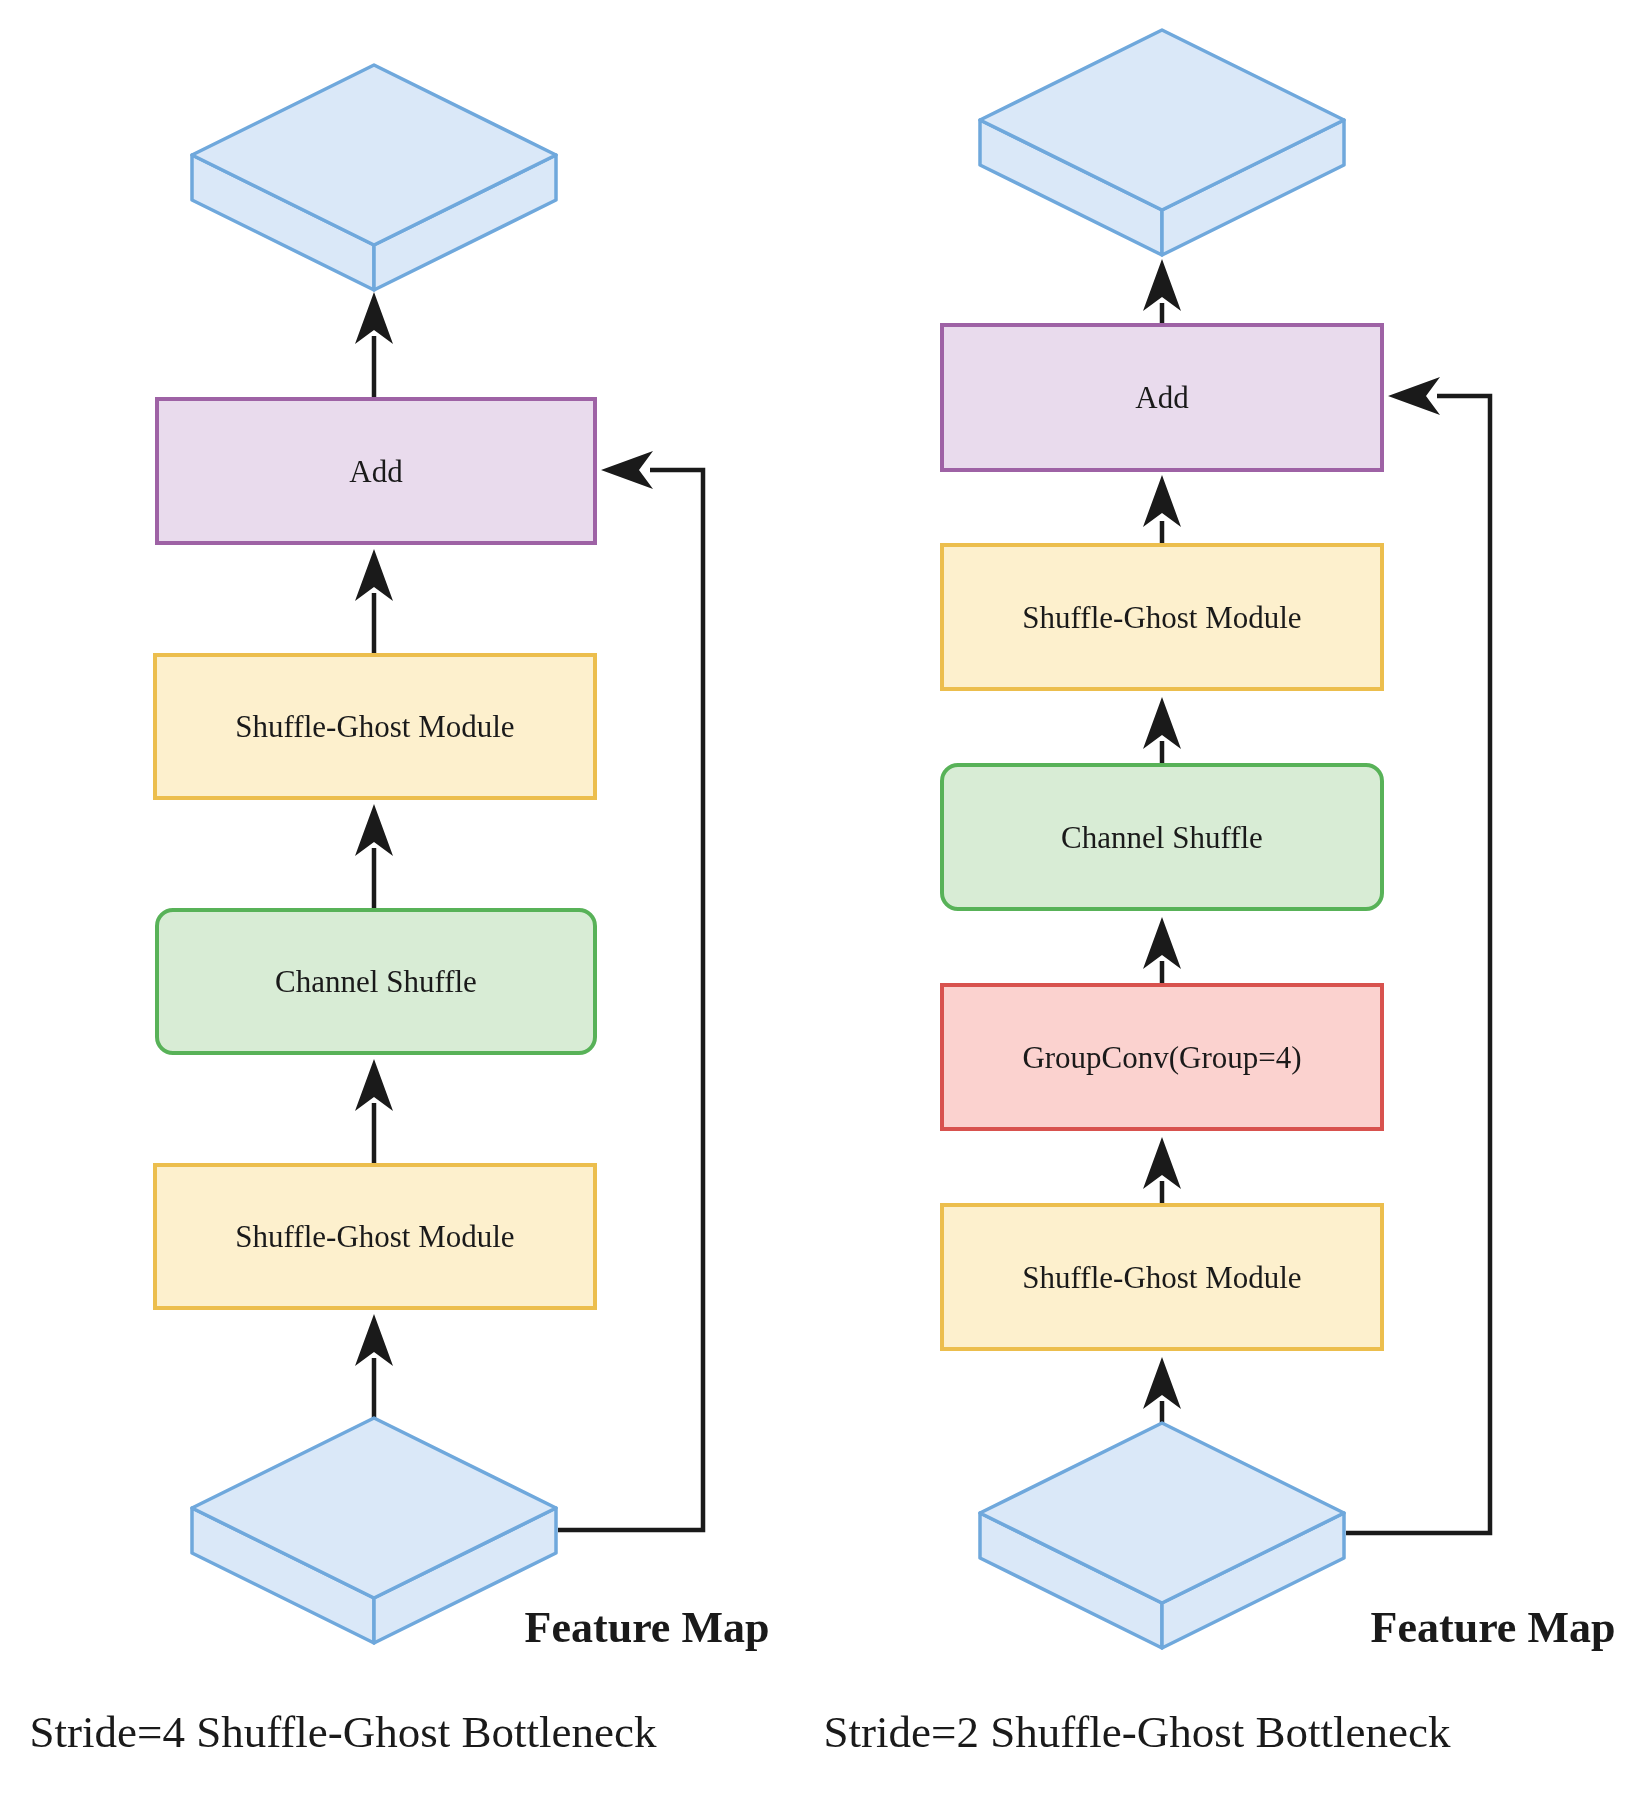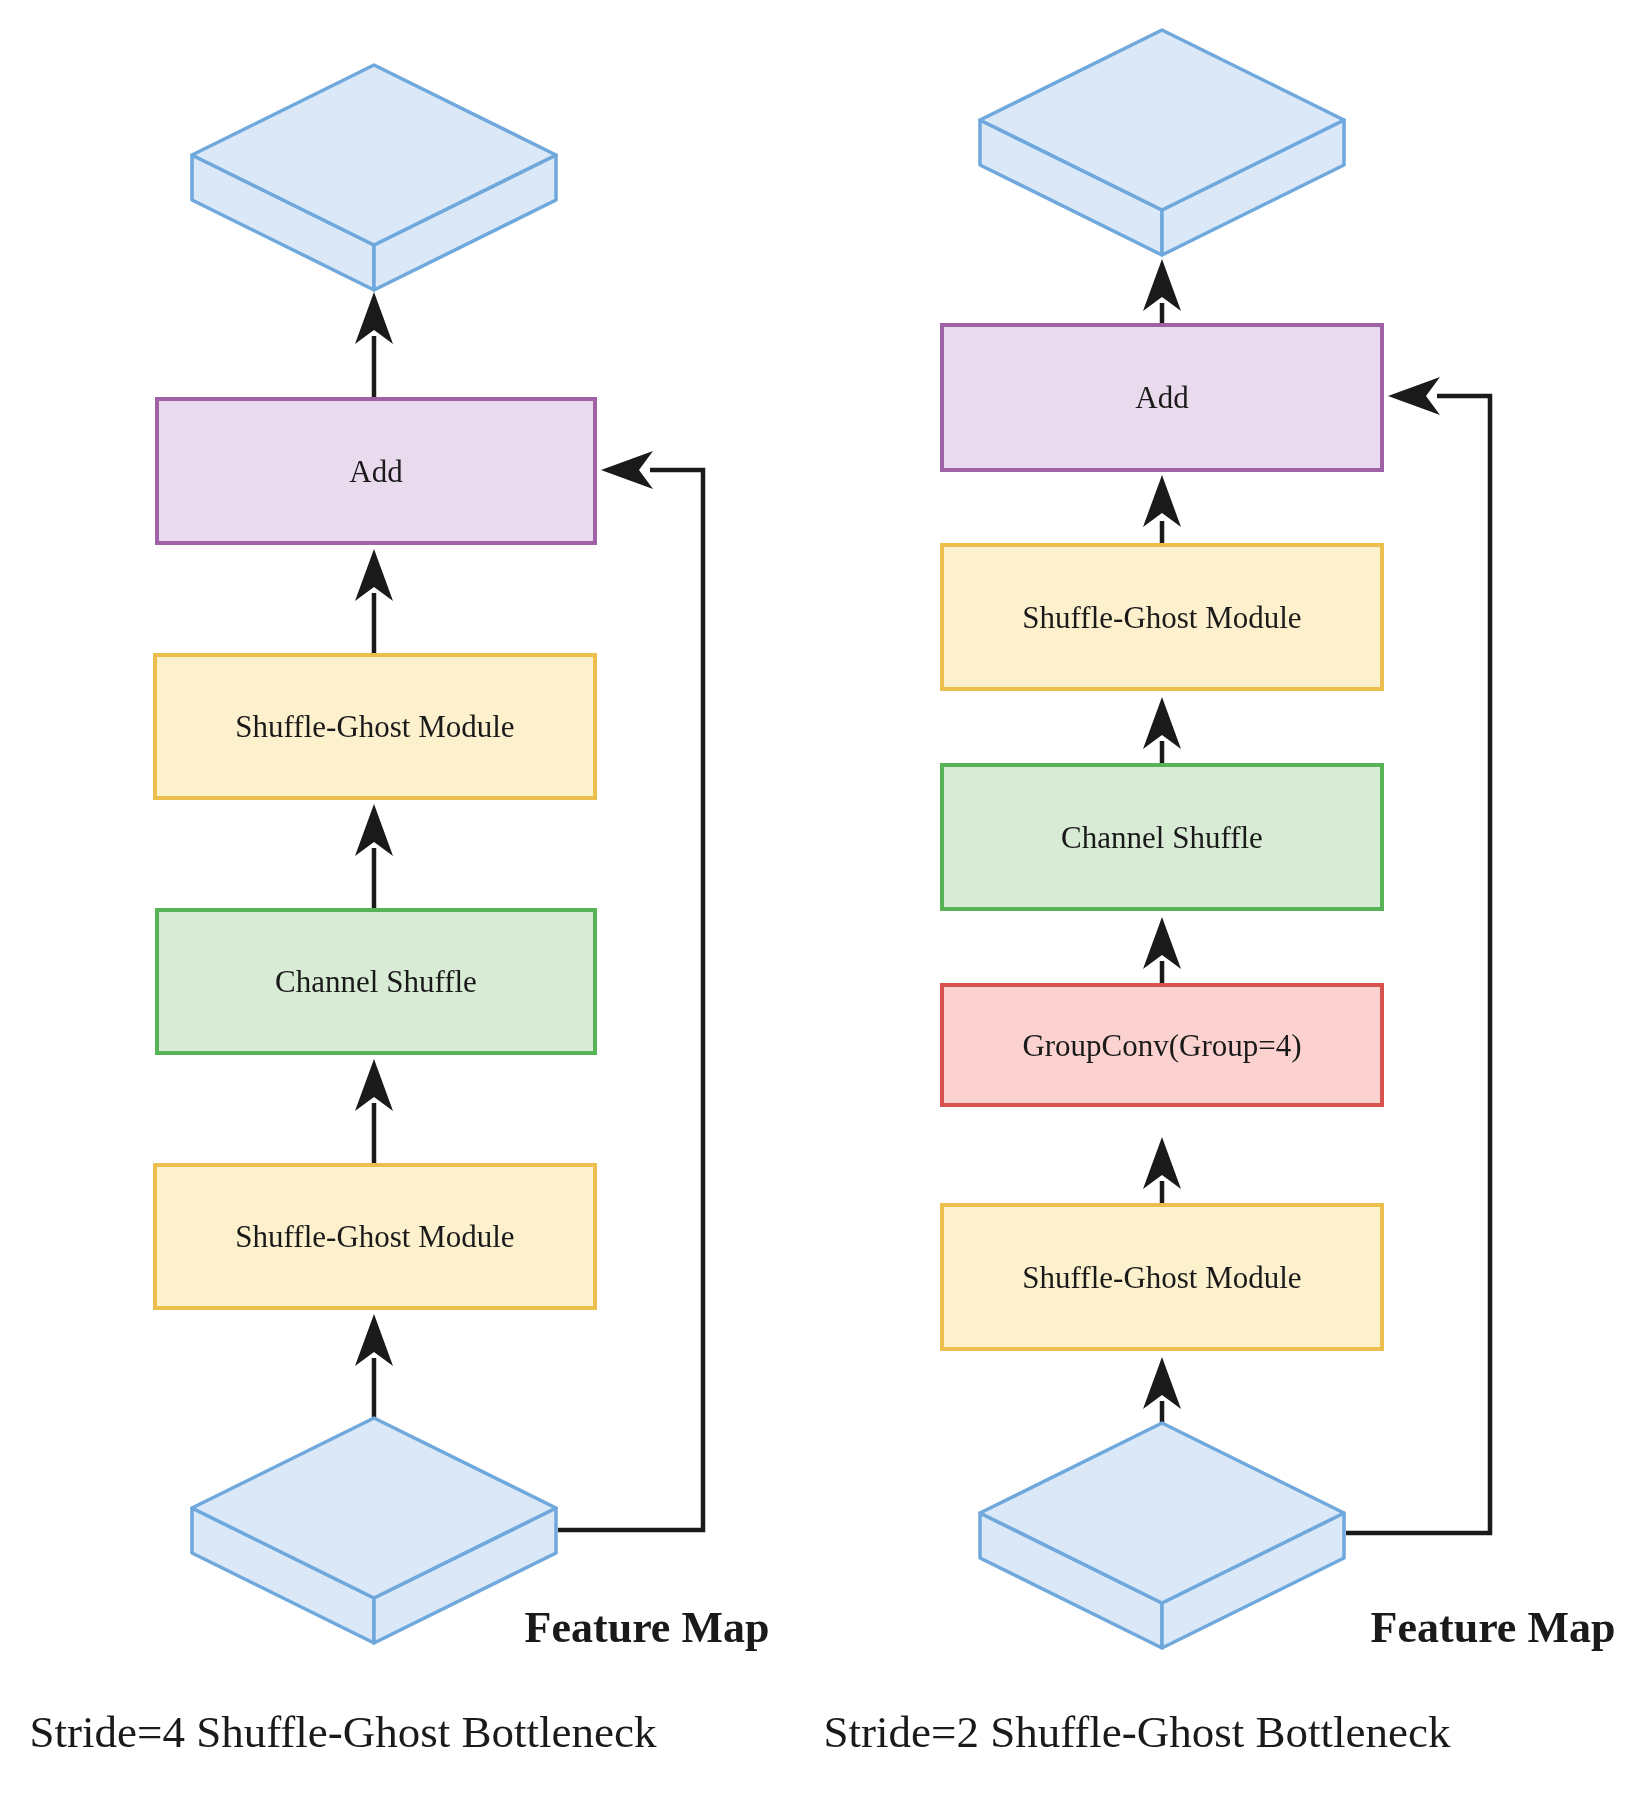--- a/index.html
+++ b/index.html
@@ -21,21 +21,21 @@
            stroke-width:3.5; stroke-linejoin:round;}
   .arrow-line{stroke:var(--arrow); stroke-width:4.5; fill:none;}
   .arrow-head{fill:var(--arrow); stroke:none;}
   .node{
     position:absolute; box-sizing:border-box; border:4px solid;
     display:flex; align-items:center; justify-content:center;
     font-size:31px; line-height:1; color:var(--text); white-space:nowrap;
   }
   .node-add{background:var(--add-fill); border-color:var(--add-border);}
   .node-shuffle-ghost{background:var(--shuffle-ghost-fill); border-color:var(--shuffle-ghost-border);}
-  .node-channel-shuffle{background:var(--channel-shuffle-fill); border-color:var(--channel-shuffle-border);}
+  .node-channel-shuffle{background:var(--channel-shuffle-fill); border-color:var(--channel-shuffle-border);border-radius:18px;}
   .node-group-conv{background:var(--group-conv-fill); border-color:var(--group-conv-border);}
   .fm-label{
     position:absolute; transform:translateX(-50%); font-size:44px;
     white-space:nowrap; color:var(--text);font-weight:bold;
   }
   .caption{
     position:absolute; transform:translateX(-50%); font-size:45px;
     white-space:nowrap; color:var(--text);
   }
 </style>
@@ -133,21 +133,21 @@
       <polygon class="fm-face" points="372,94 372,139 190,229 190,184"></polygon>
       <polygon class="fm-face" points="190,4 372,94 190,184 8,94"></polygon>
     </svg>
 
     <div class="node node-add" style="left:940px;top:323px;width:444px;height:149px">Add</div>
 
     <div class="node node-shuffle-ghost" style="left:940px;top:543px;width:444px;height:148px">Shuffle-Ghost Module</div>
 
     <div class="node node-channel-shuffle" style="left:940px;top:763px;width:444px;height:148px">Channel Shuffle</div>
 
-    <div class="node node-group-conv" style="left:940px;top:983px;width:444px;height:124px">GroupConv(Group=4)</div>
+    <div class="node node-group-conv" style="left:940px;top:983px;width:444px;height:148px">GroupConv(Group=4)</div>
 
     <div class="node node-shuffle-ghost" style="left:940px;top:1203px;width:444px;height:148px">Shuffle-Ghost Module</div>
 
     <svg class="diamond" width="380" height="233" style="left:972px;top:1419px">
       <polygon class="fm-face" points="8,94 8,139 190,229 190,184"></polygon>
       <polygon class="fm-face" points="372,94 372,139 190,229 190,184"></polygon>
       <polygon class="fm-face" points="190,4 372,94 190,184 8,94"></polygon>
     </svg>
 
     <div class="fm-label" style="left:1493px;top:1602px">Feature Map</div>

